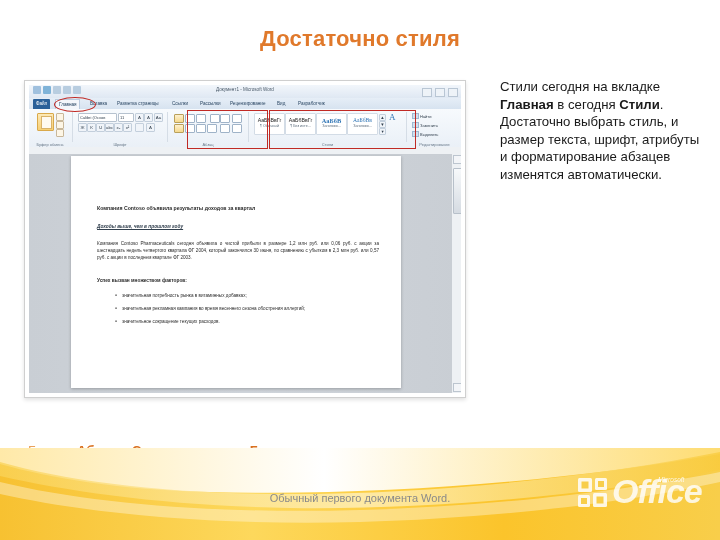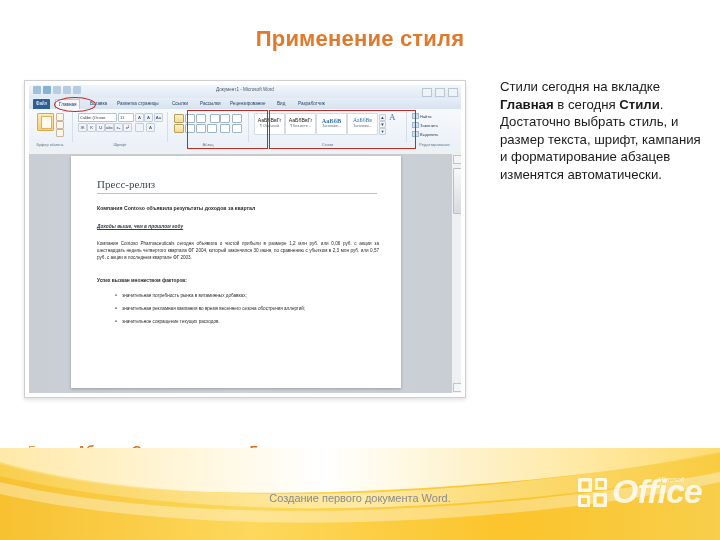--- a/index.html
+++ b/index.html
@@ -173,21 +173,21 @@
     font-size:34px;font-weight:bold;color:#ffffff;opacity:.82;letter-spacing:-1px;
     font-family:"Liberation Sans",sans-serif;
   }
   #office-logo .ms{
     position:absolute;left:80px;top:4px;font-size:6.5px;color:#ffffff;opacity:.85;
   }
 </style>
 </head>
 <body>
 
-<div id="slide-title">Применение стиля</div>
+<div id="slide-title">Достаточно стиля</div>
 
 <div id="shot">
   <div id="shot-inner">
 
     <div class="w-titlebar">
       <div class="w-qat">
         <i></i>
         <i class="sv"></i>
         <i class="un"></i>
         <i class="un"></i>
@@ -289,21 +289,20 @@
         <div class="edit-row" style="left:4px;top:13px;"><b></b><span>Заменить</span></div>
         <div class="edit-row" style="left:4px;top:22px;"><b></b><span>Выделить</span></div>
         <div class="w-glabel">Редактирование</div>
       </div>
     </div>
 
     <div class="w-workspace">
       <div class="w-ruler"></div>
 
       <div class="w-page">
-        <div class="d-h1">Пресс-релиз</div>
         <div class="d-sub">Компания Contoso объявила результаты доходов за квартал</div>
         <div class="d-head2">Доходы выше, чем в прошлом году</div>
         <div class="d-p" style="top:84px;">Компания Contoso Pharmaceuticals сегодня объявила о чистой прибыли в размере 1,2 млн руб. или 0,06 руб. с акции за шестнадцать недель четвертого квартала ФГ 2004, который закончился 30 июня, по сравнению с убытком в 2,3 млн руб. или 0,57 руб. с акции в последнем квартале ФГ 2003.</div>
         <div class="d-lead" style="top:122px;">Успех вызван множеством факторов:</div>
         <div class="d-li" style="top:137px;">значительная потребность рынка в витаминных добавках;</div>
         <div class="d-li" style="top:150px;">значительная рекламная кампания во время весеннего сезона обострения аллергий;</div>
         <div class="d-li" style="top:163px;">значительное сокращение текущих расходов.</div>
       </div>
 
       <div class="w-scroll">
@@ -313,21 +312,21 @@
       </div>
     </div>
 
     <div class="anno-ellipse" style="left:25px;top:12px;width:40px;height:13px;"></div>
     <div class="anno-rect" style="left:158px;top:25px;width:79px;height:37px;"></div>
     <div class="anno-rect" style="left:240px;top:25px;width:145px;height:37px;"></div>
   </div>
 </div>
 
 <div id="explain">
-  <span>Стили сегодня на вкладке </span><b>Главная</b><span> в сегодня </span><b>Стили</b><span>. Достаточно выбрать стиль, и размер текста, шрифт, кампания и форматирование абзацев изменятся автоматически.</span>
+  <span>Стили сегодня на вкладке </span><b>Главная</b><span> в сегодня </span><b>Стили</b><span>. Достаточно выбрать стиль, и размер текста, шрифт, атрибуты и форматирование абзацев изменятся автоматически.</span>
 </div>
 
 <div id="caption">
   <span>Группы </span><b>Абзац</b><span> и </span><b>Стили</b><span> на вкладке </span><b>Главная</b><span>.</span>
 </div>
 
 <div id="footer">
   <svg width="720" height="92" viewBox="0 0 720 92">
     <defs>
       <linearGradient id="g1" x1="0" y1="0" x2="1" y2="0">
@@ -345,21 +344,21 @@
         <stop offset="0" stop-color="#FAD357"></stop>
         <stop offset="0.5" stop-color="#FFF3C6"></stop>
         <stop offset="1" stop-color="#F9CB3C"></stop>
       </linearGradient>
     </defs>
     <rect x="0" y="0" width="720" height="92" fill="url(#g1)"></rect>
     <path d="M0,0 L720,0 L720,6 C560,34 380,48 210,44 C120,42 50,30 0,16 Z" fill="url(#g2)"></path>
     <path d="M0,14 C70,34 170,46 290,46 C440,46 600,28 720,4 L720,22 C600,46 440,62 290,60 C170,58 70,44 0,28 Z" fill="url(#g3)" opacity="0.75"></path>
     <path d="M0,34 C90,56 220,66 360,62 C500,58 630,42 720,24 L720,34 C630,54 500,70 360,74 C220,78 90,66 0,46 Z" fill="#FFFFFF" opacity="0.35"></path>
   </svg>
-  <div id="footer-text">Создание первого документа Word.</div>
+  <div id="footer-text">Обычный первого документа Word.</div>
   <div id="office-logo">
     <svg class="mark" viewBox="0 0 34 34">
       <g fill="#FFFFFF" opacity="0.85">
         <rect x="0" y="0" width="14" height="14" rx="1.5"></rect>
         <rect x="17" y="0" width="12" height="12" rx="1.5"></rect>
         <rect x="0" y="17" width="12" height="12" rx="1.5"></rect>
         <rect x="15" y="15" width="14" height="14" rx="1.5"></rect>
       </g>
       <g fill="#F8CE4A">
         <rect x="3.5" y="3.5" width="7" height="7"></rect>

